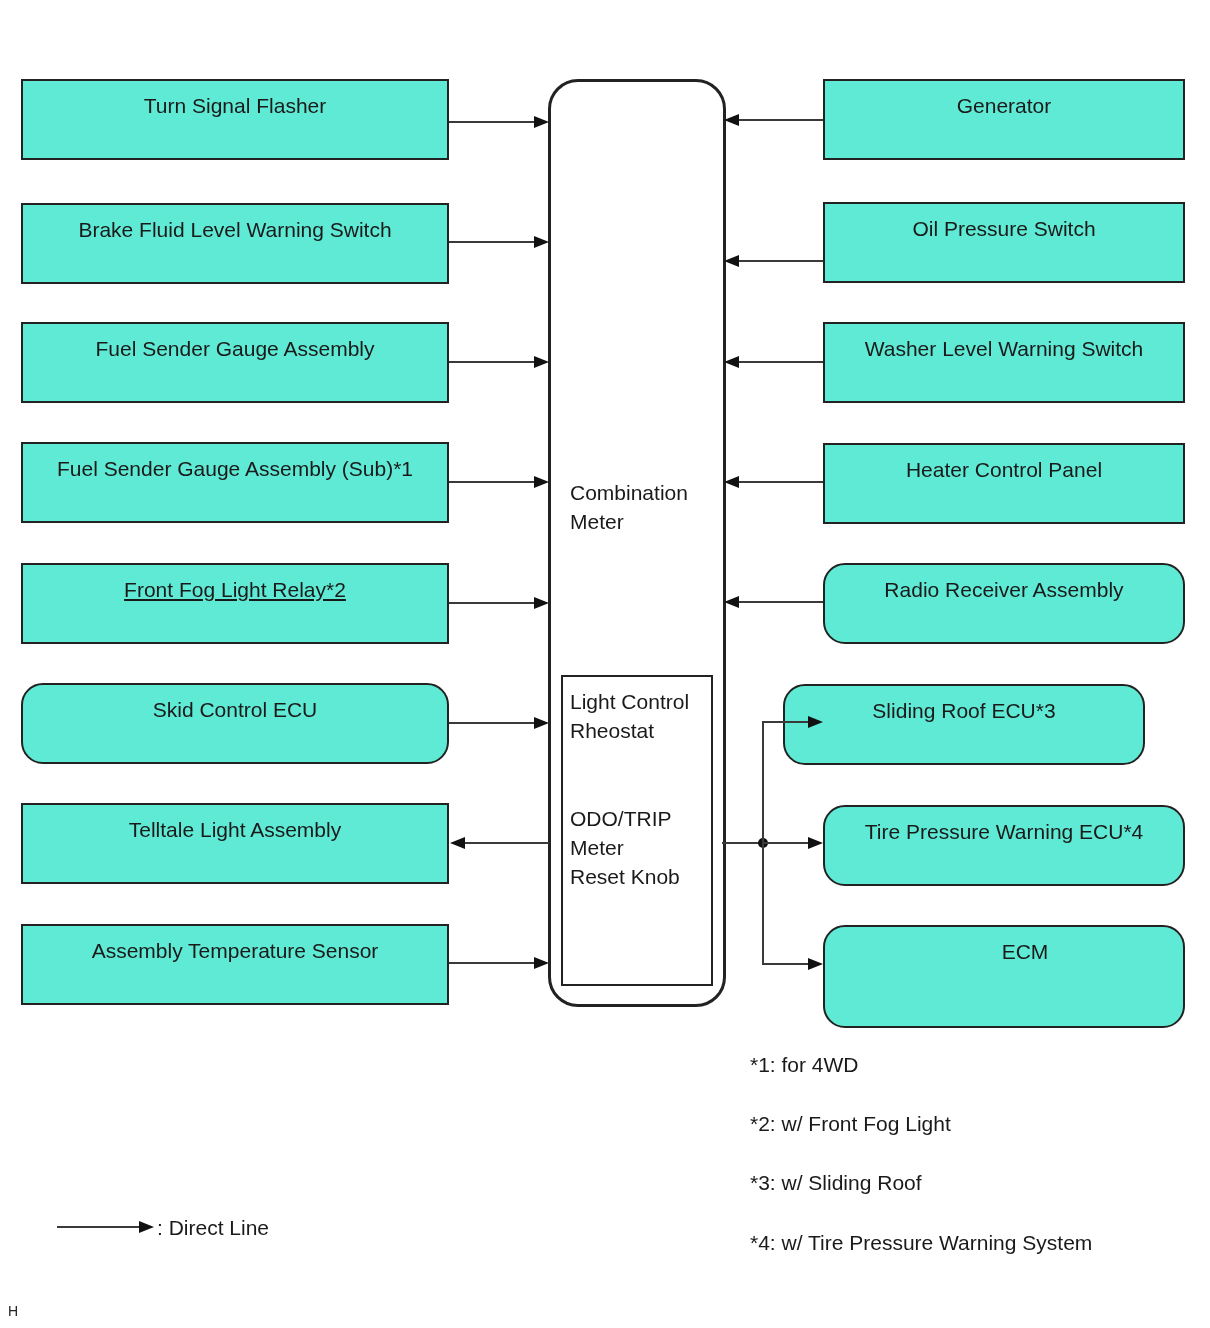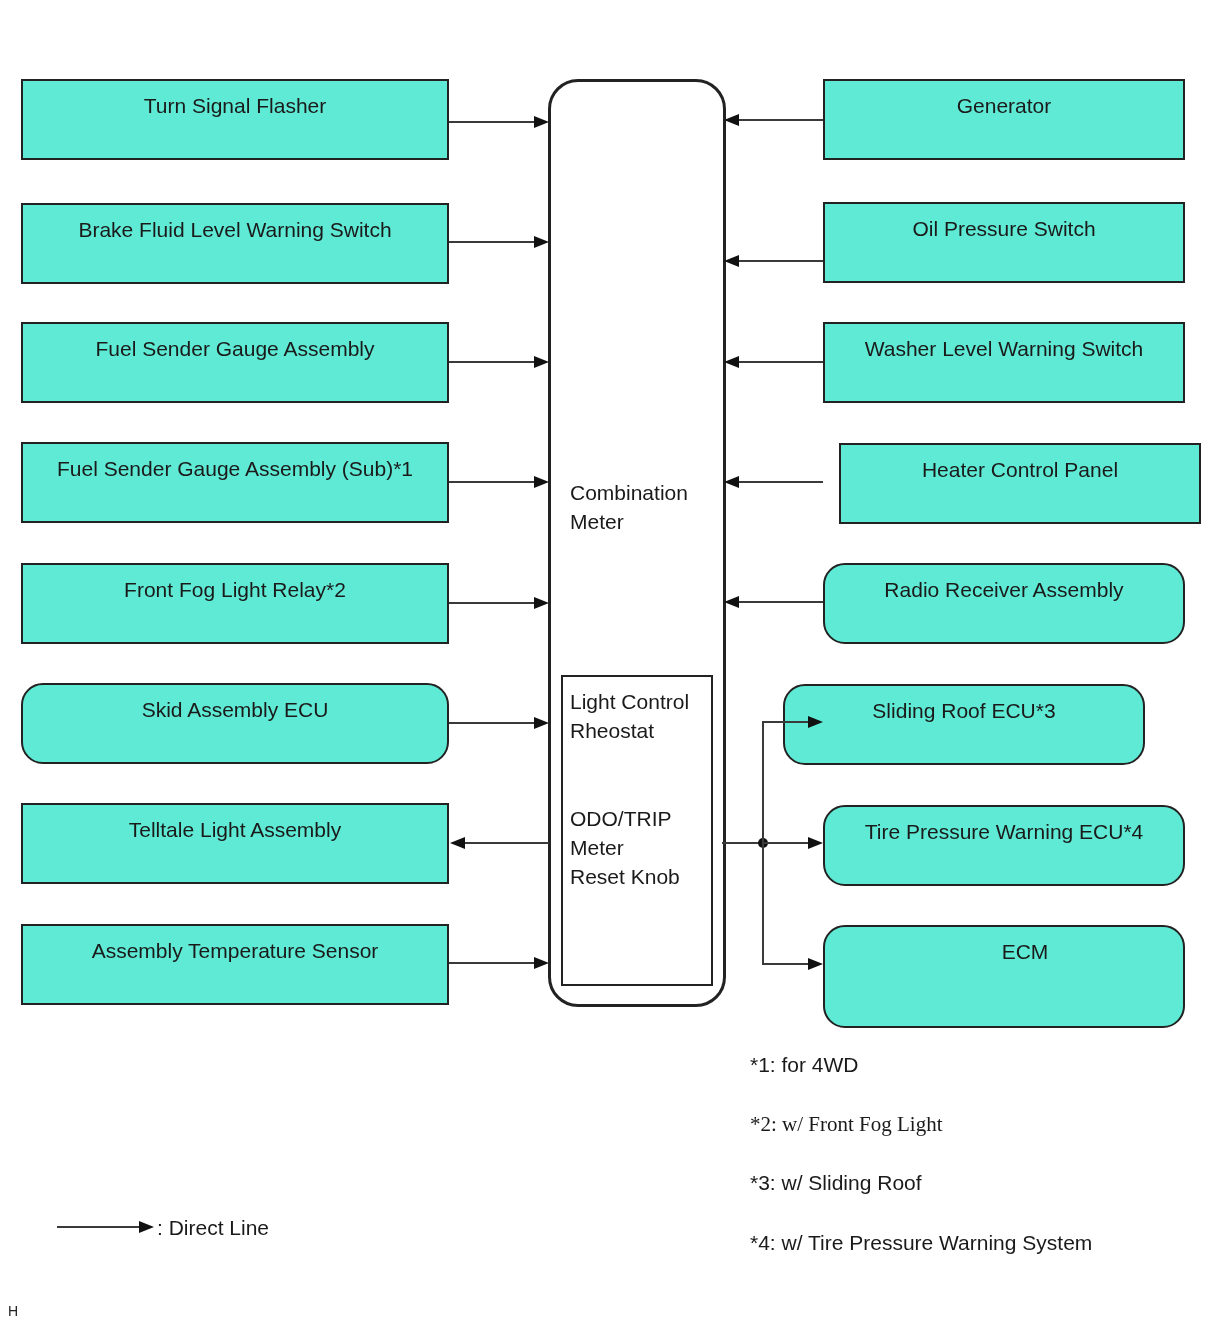--- a/index.html
+++ b/index.html
@@ -75,25 +75,25 @@
   </div>
   <div class="box" style="left:21px; top:203px; width:428px; height:81px;">
     <span>Brake Fluid Level Warning Switch</span>
   </div>
   <div class="box" style="left:21px; top:322px; width:428px; height:81px;">
     <span>Fuel Sender Gauge Assembly</span>
   </div>
   <div class="box" style="left:21px; top:442px; width:428px; height:81px;">
     <span>Fuel Sender Gauge Assembly (Sub)*1</span>
   </div>
-  <div class="box" style="left:21px; top:563px; width:428px; height:81px;">
+  <div class="box" style="left:21px; top:563px; width:428px; height:81px;text-decoration:underline;">
     <span>Front Fog Light Relay*2</span>
   </div>
   <div class="box rounded" style="left:21px; top:683px; width:428px; height:81px;">
-    <span>Skid Assembly ECU</span>
+    <span>Skid Control ECU</span>
   </div>
   <div class="box" style="left:21px; top:803px; width:428px; height:81px;">
     <span>Telltale Light Assembly</span>
   </div>
   <div class="box" style="left:21px; top:924px; width:428px; height:81px;">
     <span>Assembly Temperature Sensor</span>
   </div>
 
   <div class="meter" style="left:548px; top:79px; width:178px; height:928px;"></div>
   <div class="flow-label" style="left:570px; top:450px; width:150px;margin-top:28px;">Combination
@@ -107,21 +107,21 @@
 
   <div class="box" style="left:823px; top:79px;  width:362px; height:81px;">
     <span>Generator</span>
   </div>
   <div class="box" style="left:823px; top:322px; width:362px; height:81px;">
     <span>Washer Level Warning Switch</span>
   </div>
   <div class="box" style="left:823px; top:202px; width:362px; height:81px;">
     <span>Oil Pressure Switch</span>
   </div>
-  <div class="box" style="left:823px; top:443px; width:362px; height:81px;margin-left:16px;">
+  <div class="box" style="left:823px; top:443px; width:362px; height:81px;">
     <span>Heater Control Panel</span>
   </div>
   <div class="box rounded" style="left:823px; top:563px; width:362px; height:81px;">
     <span>Radio Receiver Assembly</span>
   </div>
   <div class="box rounded" style="left:783px; top:684px; width:362px; height:81px;">
     <span>Sliding Roof ECU*3</span>
   </div>
   <div class="box rounded" style="left:823px; top:805px; width:362px; height:81px;">
     <span>Tire Pressure Warning ECU*4</span>
@@ -176,21 +176,21 @@
   <div class="hline" style="left:762px; top:721px; width:47px;"></div>
   <div class="arrow-right" style="left:808px; top:716px;"></div>
 
   <div class="hline" style="left:762px; top:842px; width:47px;"></div>
   <div class="arrow-right" style="left:808px; top:837px;"></div>
 
   <div class="hline" style="left:762px; top:963px; width:47px;"></div>
   <div class="arrow-right" style="left:808px; top:958px;"></div>
 
   <div class="note" style="left:750px; top:1053px;">*1: for 4WD</div>
-  <div class="note" style="left:750px; top:1112px;font-family:Liberation Serif, serif;">*2: w/ Front Fog Light</div>
+  <div class="note" style="left:750px; top:1112px;">*2: w/ Front Fog Light</div>
   <div class="note" style="left:750px; top:1171px;">*3: w/ Sliding Roof</div>
   <div class="note" style="left:750px; top:1231px;">*4: w/ Tire Pressure Warning System</div>
 
   <div class="hline" style="left:57px; top:1226px; width:83px;"></div>
   <div class="arrow-right" style="left:139px; top:1221px;"></div>
   <div class="legend-label" style="left:157px; top:1216px;">: Direct Line</div>
 
   <div class="page-marker" style="left:8px; top:1303px;">H</div>
 
 </div>

